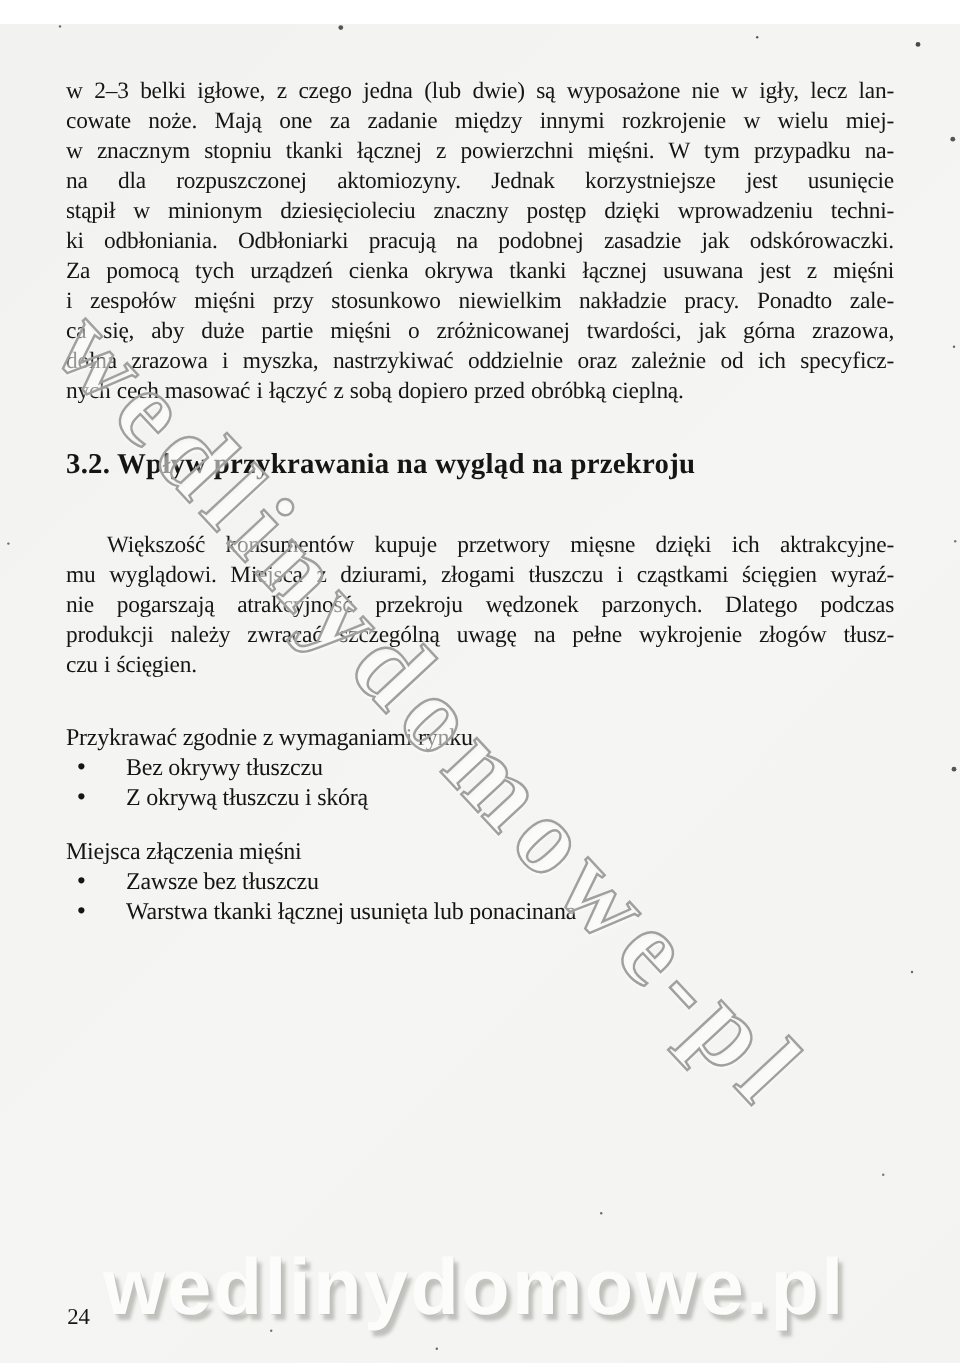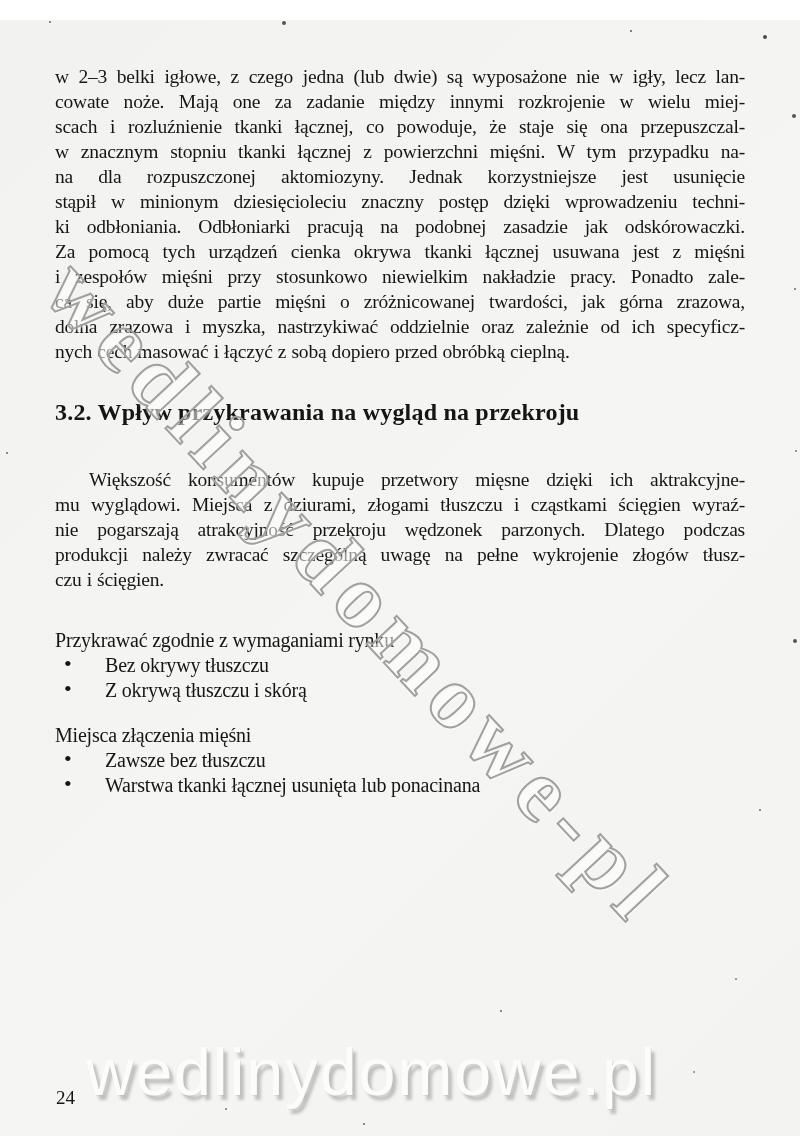--- a/index.html
+++ b/index.html
@@ -75,21 +75,21 @@
     -webkit-text-stroke: 2px #a0a0a0;
     text-shadow: 2px 2px 2px rgba(255,255,255,0.55);
     z-index: 3;
     pointer-events: none;
   }
   .wm-bottom {
     position: absolute;
     left: 86px;
     top: 1014px;
     font-family: "Liberation Sans", sans-serif;
-    font-weight: normal;
+    font-weight: bold;
     font-size: 66px;
     letter-spacing: 2px;
     white-space: nowrap;
     color: #fcfcfa;
     text-shadow: 4px 5px 3px rgba(183,183,179,0.85), 1px 1px 0 rgba(210,210,206,0.6);
     z-index: 2;
   }
   .page-num {
     position: absolute;
     left: 56px;
@@ -128,21 +128,20 @@
 
 <div class="page">
 
   <div class="specks"></div>
 
   <div class="content">
 
     <div class="body-par">
         <div class="tline">w 2–3 belki igłowe, z czego jedna (lub dwie) są wyposażone nie w igły, lecz lan-</div>
         <div class="tline">cowate noże. Mają one za zadanie między innymi rozkrojenie w wielu miej-</div>
-        <div class="tline">scach i rozluźnienie tkanki łącznej, co powoduje, że staje się ona przepuszczal-</div>
         <div class="tline">w znacznym stopniu tkanki łącznej z powierzchni mięśni. W tym przypadku na-</div>
         <div class="tline">na dla rozpuszczonej aktomiozyny. Jednak korzystniejsze jest usunięcie</div>
         <div class="tline">stąpił w minionym dziesięcioleciu znaczny postęp dzięki wprowadzeniu techni-</div>
         <div class="tline">ki odbłoniania. Odbłoniarki pracują na podobnej zasadzie jak odskórowaczki.</div>
         <div class="tline">Za pomocą tych urządzeń cienka okrywa tkanki łącznej usuwana jest z mięśni</div>
         <div class="tline">i zespołów mięśni przy stosunkowo niewielkim nakładzie pracy. Ponadto zale-</div>
         <div class="tline">ca się, aby duże partie mięśni o zróżnicowanej twardości, jak górna zrazowa,</div>
         <div class="tline">dolna zrazowa i myszka, nastrzykiwać oddzielnie oraz zależnie od ich specyficz-</div>
         <div class="tline last">nych cech masować i łączyć z sobą dopiero przed obróbką cieplną.</div>
       </div>

